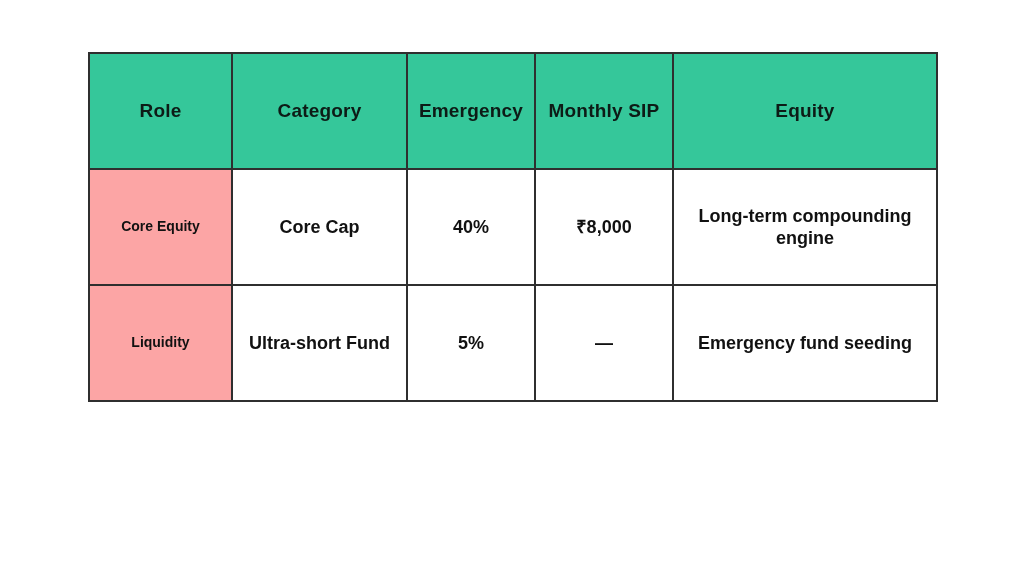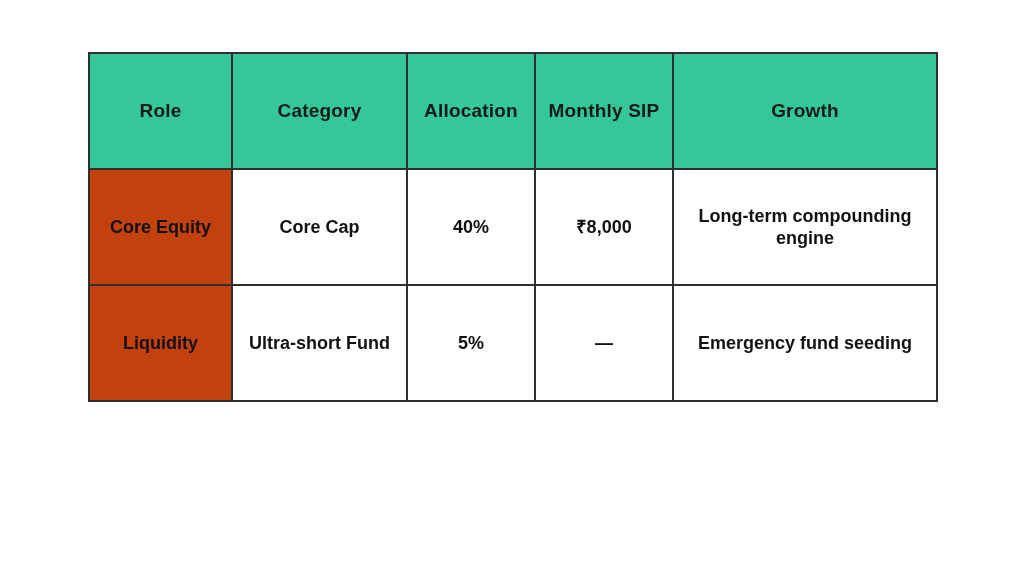--- a/index.html
+++ b/index.html
@@ -48,22 +48,22 @@
     font-size: 19px;
     letter-spacing: 0.2px;
   }
   
   table.alloc tbody td {
     height: 94px;
     font-size: 18px;
     background: #ffffff;
   }
   table.alloc tbody td.role-cell {
-    background: #c2410c;
-    font-size: 18px;
+    background: #fca5a5;
+    font-size: 14px;
   }
   
   col.c-role { width: 143px; }
   col.c-category { width: 175px; }
   col.c-allocation { width: 128px; }
   col.c-sip { width: 138px; }
   col.c-purpose { width: 264px; }
 
   td.category-cell,
   td.purpose-cell { font-size: 18px; }
@@ -81,23 +81,23 @@
         <col class="c-role">
         <col class="c-category">
         <col class="c-allocation">
         <col class="c-sip">
         <col class="c-purpose">
       </colgroup>
       <thead>
         <tr>
           <th>Role</th>
           <th>Category</th>
-          <th>Allocation</th>
+          <th>Emergency</th>
           <th>Monthly SIP</th>
-          <th>Growth</th>
+          <th>Equity</th>
         </tr>
       </thead>
       <tbody>
         <tr>
           <td class="role-cell">Core Equity</td>
           <td class="category-cell">Core Cap</td>
           <td class="alloc-cell">40%</td>
           <td class="sip-cell">₹8,000</td>
           <td class="purpose-cell">Long-term compounding engine</td>
         </tr>

